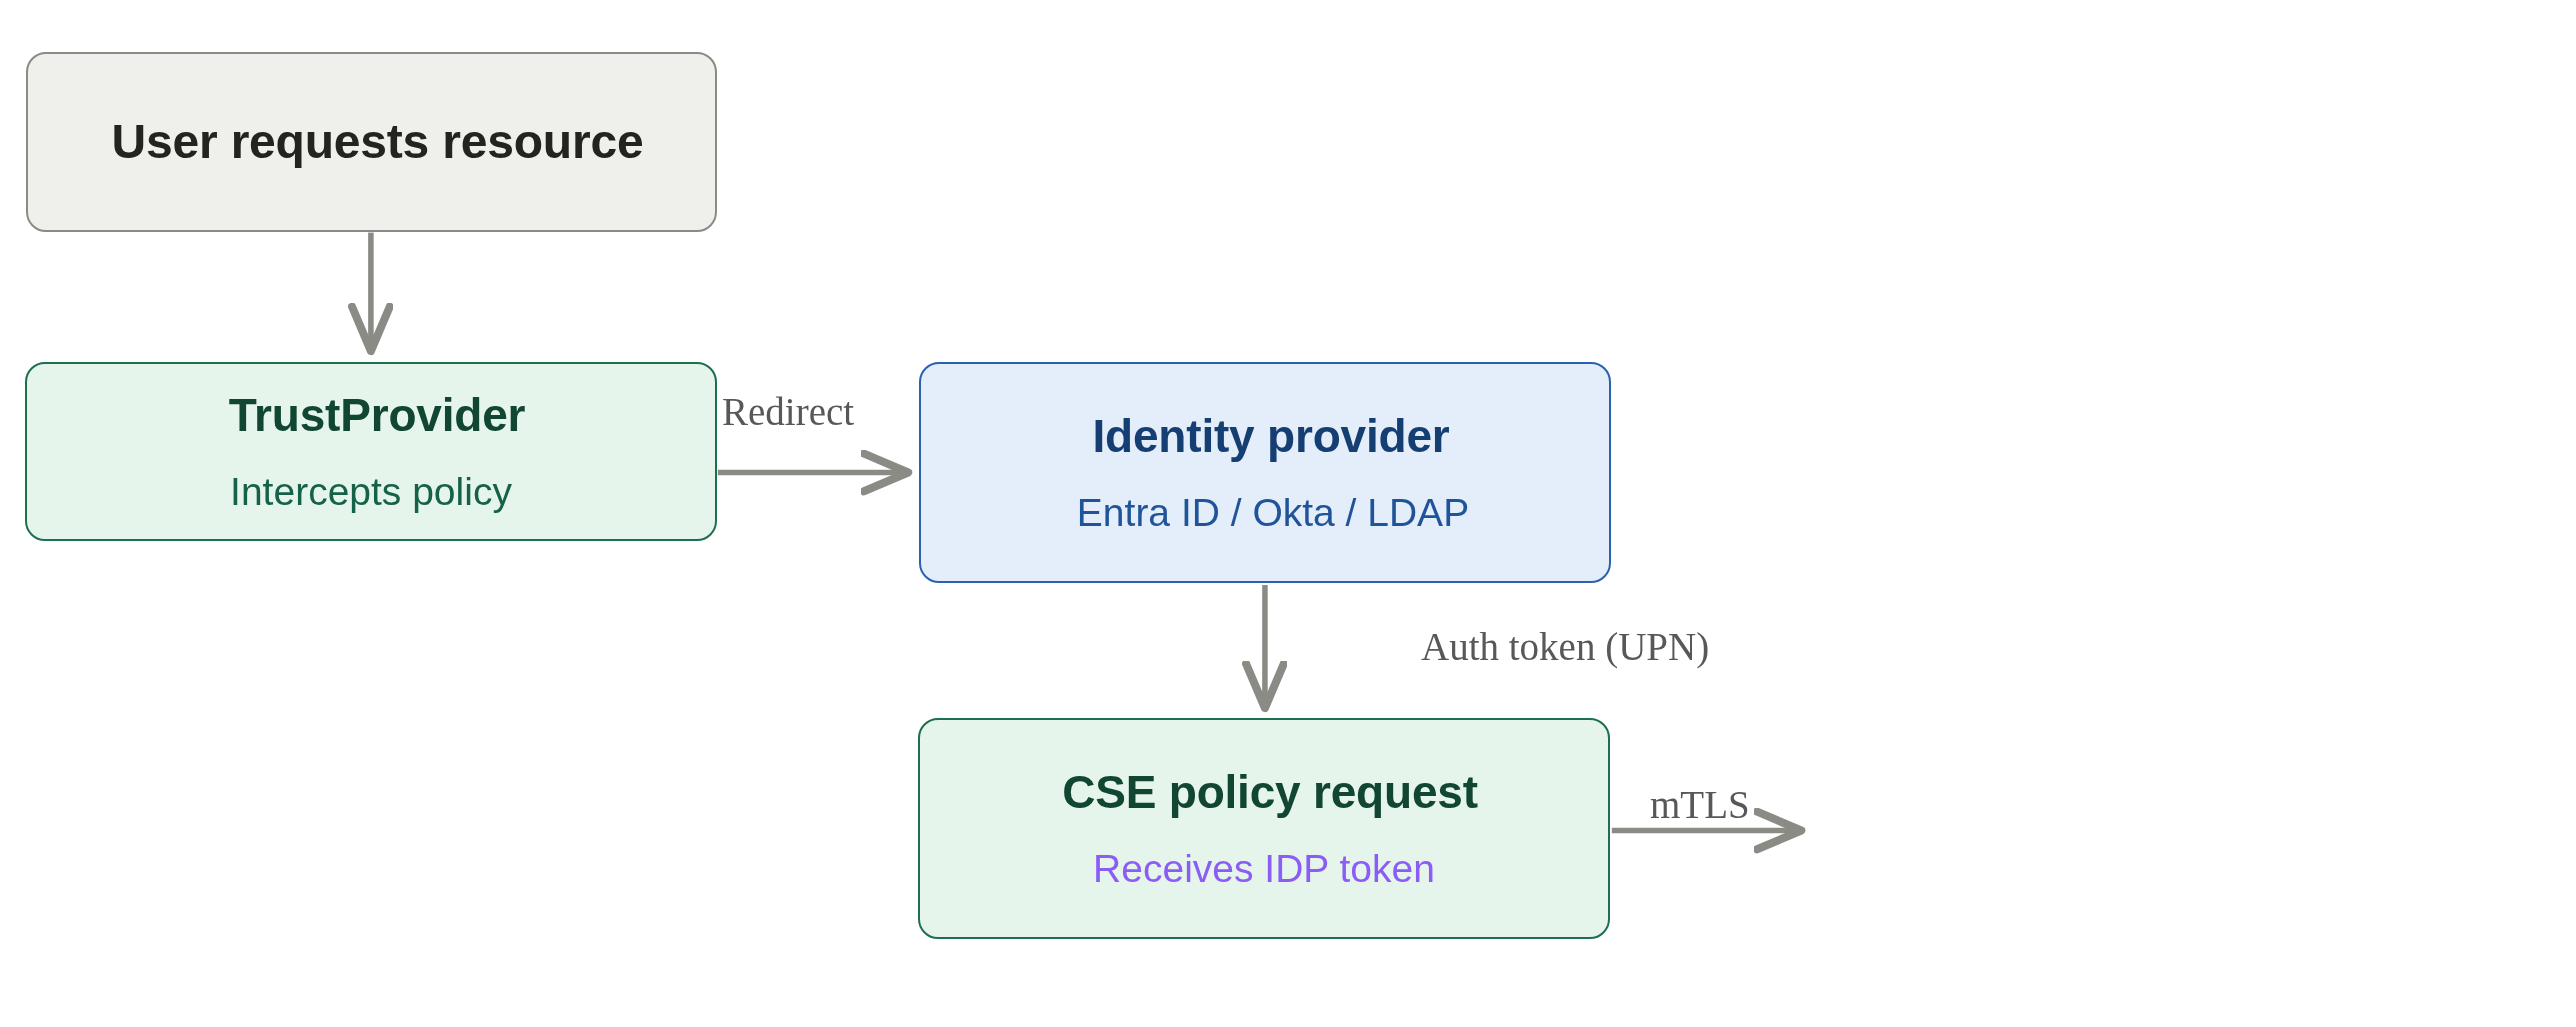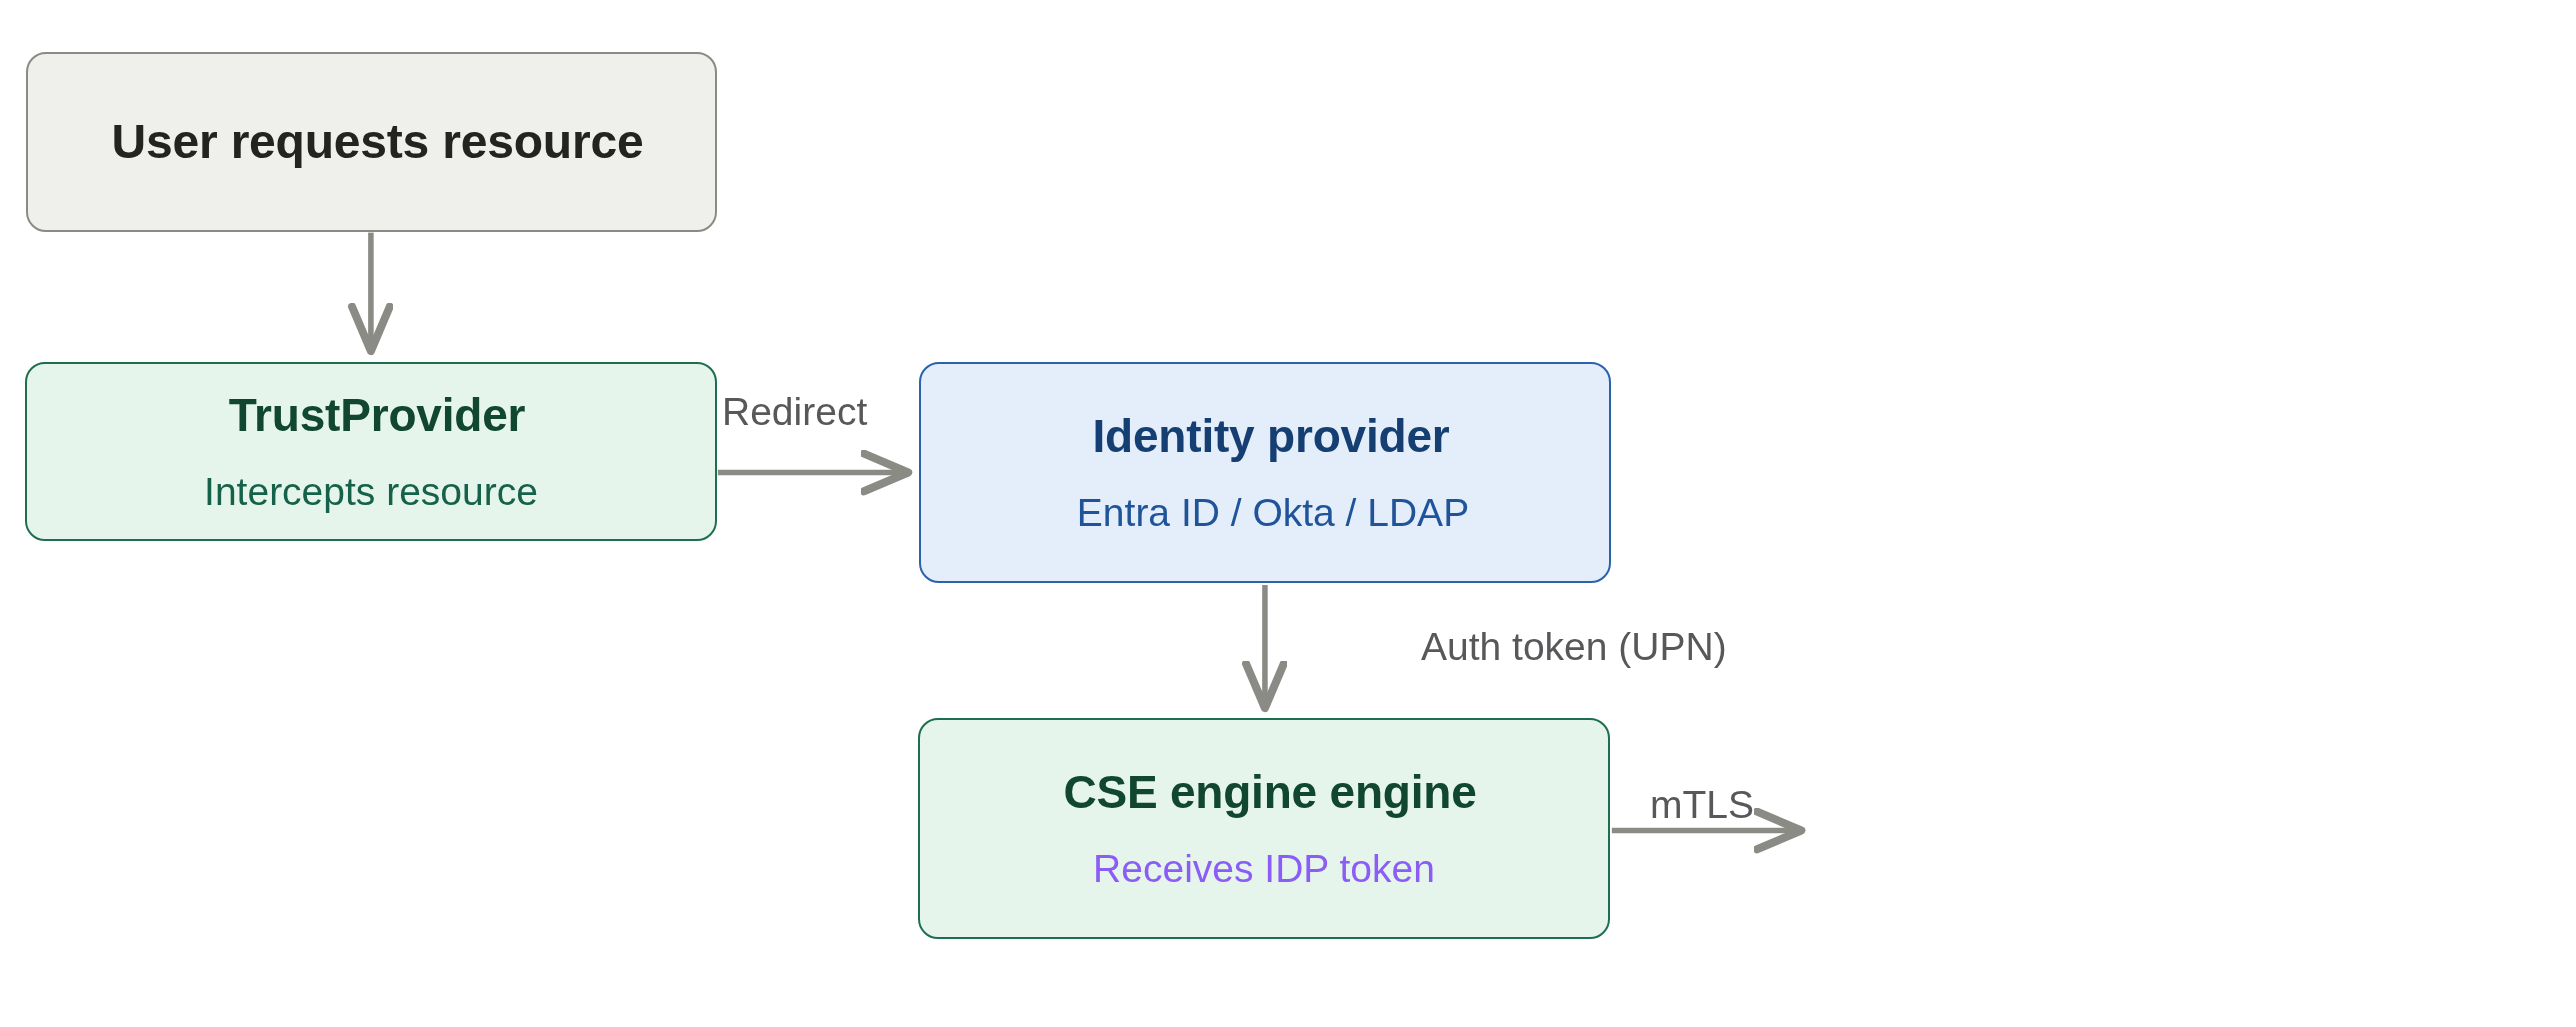--- a/index.html
+++ b/index.html
@@ -111,20 +111,21 @@
   .node .node-sub { margin-top: 28px; }
 
   
   .edge-label {
     position: absolute;
     font-size: 39px;
     color: #58585a;
     white-space: nowrap;
     background: transparent;
     line-height: 1;
+    font-family: Liberation Serif, serif;
   }
   #edge-label-redirect { left: 722px;  top: 392px; }
   #edge-label-auth-token { left: 1421px; top: 627px; }
   #edge-label-mtls      { left: 1650px; top: 749px; margin-top: 36px; }
 </style>
 </head>
 <body>
 
 <div id="diagram-canvas">
 
@@ -157,28 +158,28 @@
   <div class="edge-label" id="edge-label-auth-token">Auth token (UPN)</div>
 
   <div class="edge-label" id="edge-label-mtls">mTLS</div>
 
   <div class="node single" id="node-user-request">
     <div class="node-title">User requests resource</div>
   </div>
 
   <div class="node" id="node-trustprovider">
     <div class="node-title">TrustProvider</div>
-    <div class="node-sub">Intercepts resource</div>
+    <div class="node-sub">Intercepts policy</div>
   </div>
 
   <div class="node" id="node-identity-provider">
     <div class="node-title">Identity provider</div>
     <div class="node-sub">Entra ID / Okta / LDAP</div>
   </div>
 
   <div class="node" id="node-cse-policy-engine">
-    <div class="node-title">CSE engine engine</div>
+    <div class="node-title">CSE policy request</div>
     <div class="node-sub">Receives IDP token</div>
   </div>
 
 
 </div>
 
 
 </body></html>

